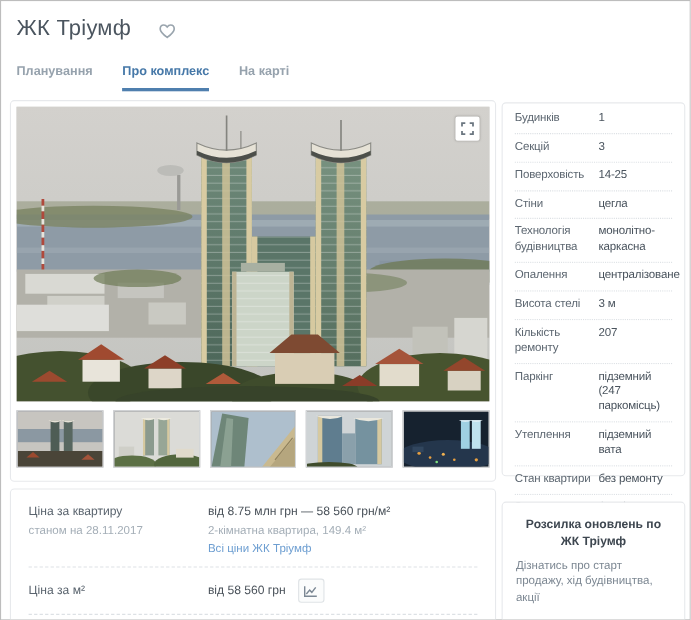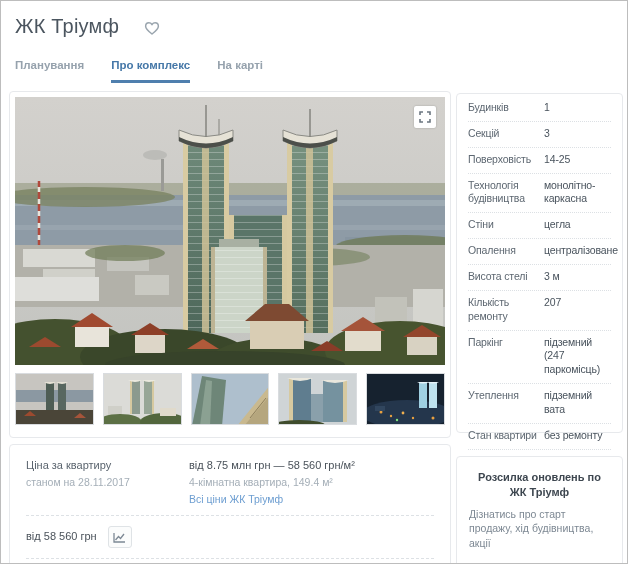--- a/index.html
+++ b/index.html
@@ -263,25 +263,26 @@
   </div>
 
   <div class="card pricing">
     <div class="prow">
       <div class="plabel">
         <div>Ціна за квартиру</div>
         <div class="psub">станом на 28.11.2017</div>
       </div>
       <div class="pval">
         <div>від 8.75 млн грн — 58 560 грн/м²</div>
-        <div class="line2">4-кімнатна квартира, 149.4 м²</div>
+        <div class="line2">2-кімнатна квартира, 149.4 м²</div>
         <div class="line3"><a class="lnk">Всі ціни ЖК Тріумф</a></div>
       </div>
     </div>
     <div class="prow m2row">
+      <div class="plabel">Ціна за м²</div>
       <div class="pval">
         <span>від 58 560 грн</span>
         <span class="chart-btn">
           <svg width="13" height="11" viewBox="0 0 13 11" fill="none" stroke="#7c8894" stroke-width="1.3">
             <path d="M1,1 V10 H12"></path>
               <path d="M2.5,8 L5.5,4.5 L7.5,6.5 L11,2"></path>
           </svg>
         </span>
       </div>
     </div>
@@ -299,26 +300,26 @@
     </div>
     <div class="drow">
       <div class="dlabel">Секцій</div>
       <div class="dval">3</div>
     </div>
     <div class="drow">
       <div class="dlabel">Поверховість</div>
       <div class="dval">14-25</div>
     </div>
     <div class="drow">
+      <div class="dlabel">Стіни</div>
+      <div class="dval">цегла</div>
+    </div>
+    <div class="drow">
       <div class="dlabel">Технологія будівництва</div>
       <div class="dval">монолітно-каркасна</div>
-    </div>
-    <div class="drow">
-      <div class="dlabel">Стіни</div>
-      <div class="dval">цегла</div>
     </div>
     <div class="drow">
       <div class="dlabel">Опалення</div>
       <div class="dval">централізоване</div>
     </div>
     <div class="drow">
       <div class="dlabel">Висота стелі</div>
       <div class="dval">3 м</div>
     </div>
     <div class="drow">

